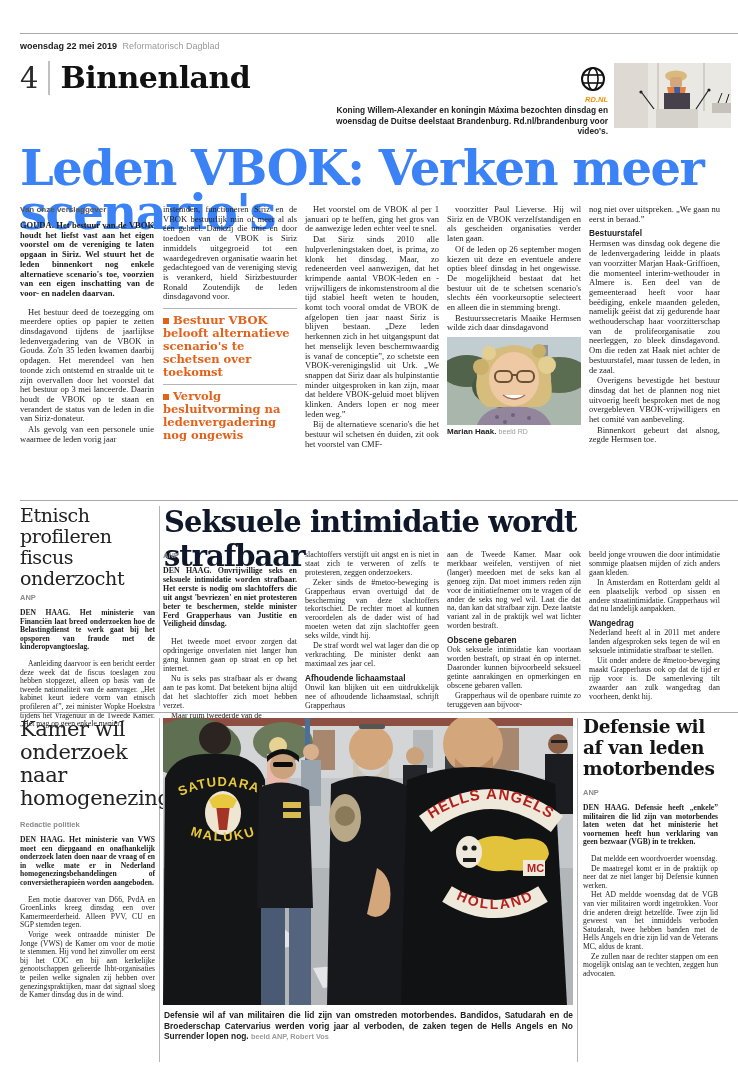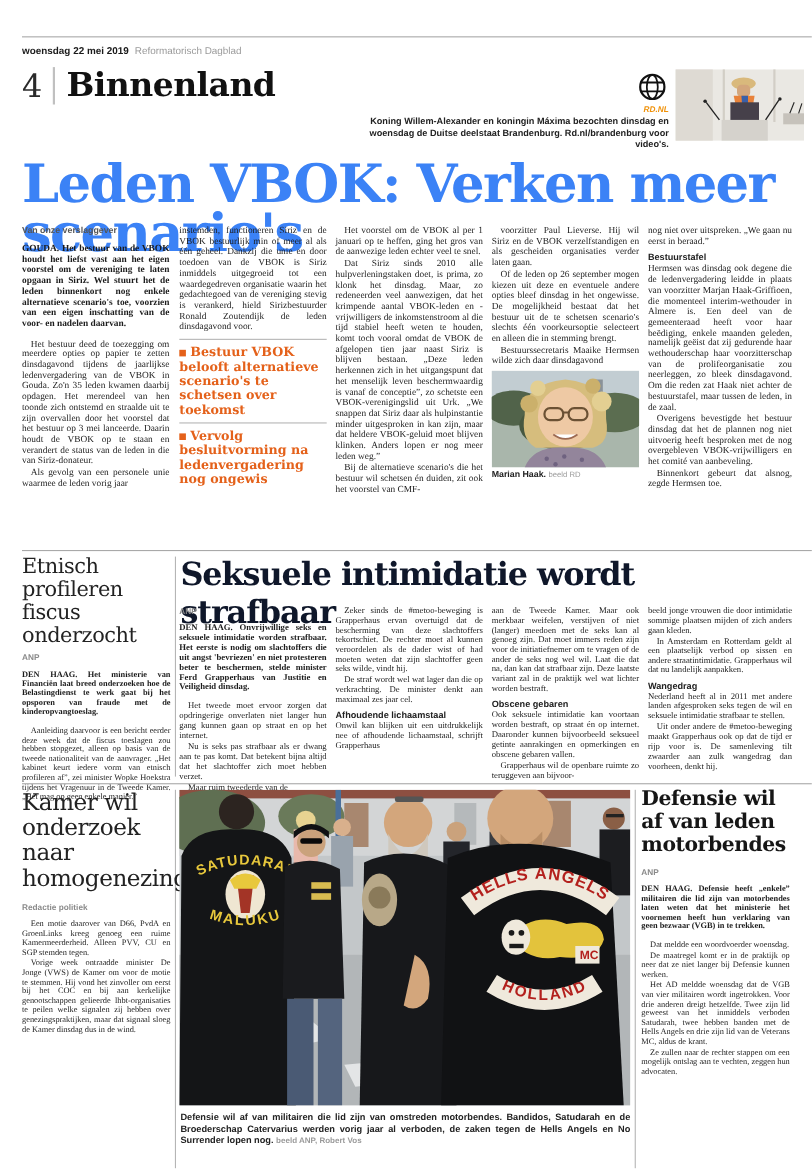--- a/index.html
+++ b/index.html
@@ -176,20 +176,21 @@
   <div class="abs hl-mid">Seksuele intimidatie wordt strafbaar</div>
 
   <div class="col bt small" style="left:163px;top:551px;">
     <div class="credit" style="margin-top:0;">ANP</div>
     <p class="lead">DEN HAAG. Onvrijwillige seks en seksuele intimidatie worden strafbaar. Het eerste is nodig om slachtoffers die uit angst 'bevriezen' en niet protesteren beter te beschermen, stelde minister Ferd Grapperhaus van Justitie en Veiligheid dinsdag.</p>
     <p class="ind">Het tweede moet ervoor zorgen dat opdringerige onverlaten niet langer hun gang kunnen gaan op straat en op het internet.</p>
     <p class="ind">Nu is seks pas strafbaar als er dwang aan te pas komt. Dat betekent bijna altijd dat het slachtoffer zich moet hebben verzet.</p>
     <p class="ind">Maar ruim tweederde van de</p>
   </div>
   <div class="col bt small" style="left:305px;top:551px;">
+    <p>slachtoffers verstijft uit angst en is niet in staat zich te verweren of zelfs te protesteren, zeggen onderzoekers.</p>
     <p class="ind">Zeker sinds de #metoo-beweging is Grapperhaus ervan overtuigd dat de bescherming van deze slachtoffers tekortschiet. De rechter moet al kunnen veroordelen als de dader wist of had moeten weten dat zijn slachtoffer geen seks wilde, vindt hij.</p>
     <p class="ind">De straf wordt wel wat lager dan die op verkrachting. De minister denkt aan maximaal zes jaar cel.</p>
     <div class="subhead">Afhoudende lichaamstaal</div>
     <p>Onwil kan blijken uit een uitdrukkelijk nee of afhoudende lichaamstaal, schrijft Grapperhaus</p>
   </div>
   <div class="col bt small" style="left:447px;top:551px;">
     <p>aan de Tweede Kamer. Maar ook merkbaar weifelen, verstijven of niet (langer) meedoen met de seks kan al genoeg zijn. Dat moet immers reden zijn voor de initiatiefnemer om te vragen of de ander de seks nog wel wil. Laat die dat na, dan kan dat strafbaar zijn. Deze laatste variant zal in de praktijk wel wat lichter worden bestraft.</p>
     <div class="subhead">Obscene gebaren</div>
     <p>Ook seksuele intimidatie kan voortaan worden bestraft, op straat én op internet. Daaronder kunnen bijvoorbeeld seksueel getinte aanrakingen en opmerkingen en obscene gebaren vallen.</p>
     <p class="ind">Grapperhaus wil de openbare ruimte zo teruggeven aan bijvoor-</p>
@@ -203,21 +204,22 @@
   </div>
 
   <div class="rule-h" style="left:20px;right:20px;top:712px;"></div>
   <div class="rule-v" style="left:159px;top:718px;height:344px;"></div>
   <div class="rule-v" style="left:577px;top:718px;height:344px;"></div>
 
   <div class="abs side" style="left:20px;top:718px;width:135px;">
     <div class="hl-side" style="font-size:21px;line-height:23px;">Kamer wil onderzoek naar homogenezing</div>
     <div class="credit" style="margin-top:10px;">Redactie politiek</div>
     <div class="bt">
-      <p class="ind">Een motie daarover van D66, PvdA en GroenLinks kreeg genoeg een ruime Kamermeerderheid. Alleen PVV, CU en SGP stemden tegen.</p>
+      <p class="lead">DEN HAAG. Het ministerie van VWS moet een diepgaand en onafhankelijk onderzoek laten doen naar de vraag of en in welke mate er in Nederland homogenezingsbehandelingen of conversietherapieën worden aangeboden.</p>
+      <p class="ind">Een motie daarover van D66, PvdA en GroenLinks kreeg dinsdag een over Kamermeerderheid. Alleen PVV, CU en SGP stemden tegen.</p>
       <p class="ind">Vorige week ontraadde minister De Jonge (VWS) de Kamer om voor de motie te stemmen. Hij vond het zinvoller om eerst bij het COC en bij aan kerkelijke genootschappen gelieerde lhbt-organisaties te peilen welke signalen zij hebben over genezingspraktijken, maar dat signaal sloeg de Kamer dinsdag dus in de wind.</p>
     </div>
   </div>
 
   <svg class="abs photo" style="left:163px;top:718px;" width="410" height="287" viewBox="0 0 410 287">
     <defs>
       <path id="arcL1" d="M 14 80 Q 60 56 106 80"></path>
       <path id="arcL2" d="M 16 112 Q 60 134 104 112"></path>
       <path id="arcR1" d="M 262 106 Q 328 56 394 106"></path>
       <path id="arcR2" d="M 284 176 Q 332 206 380 176"></path>

